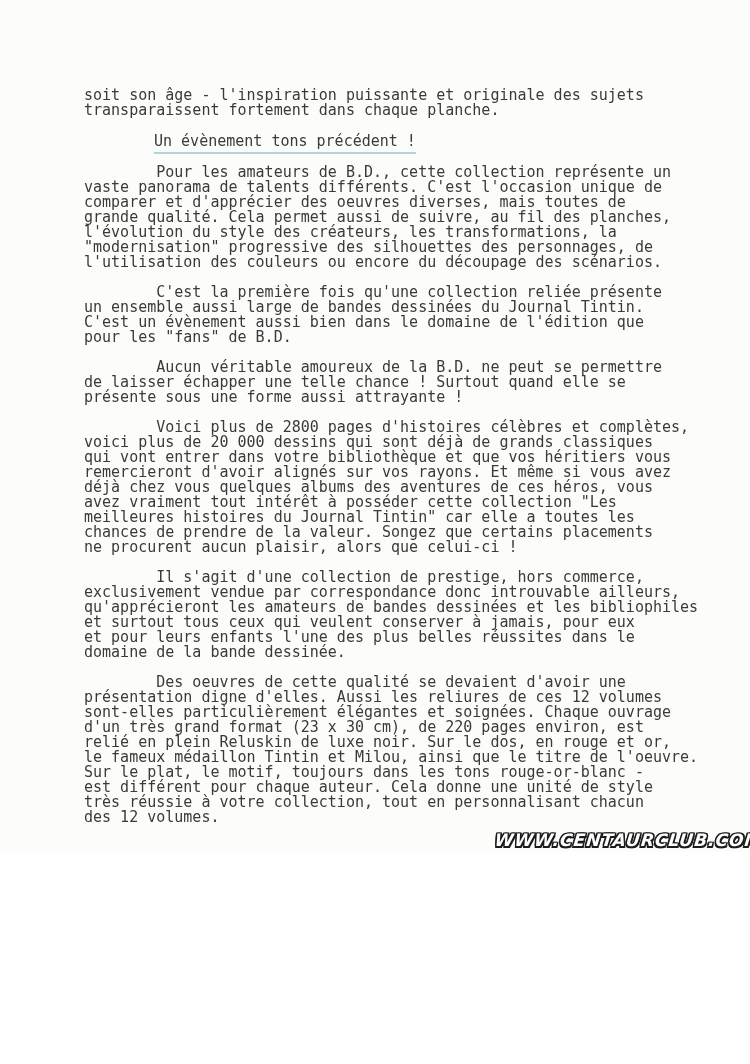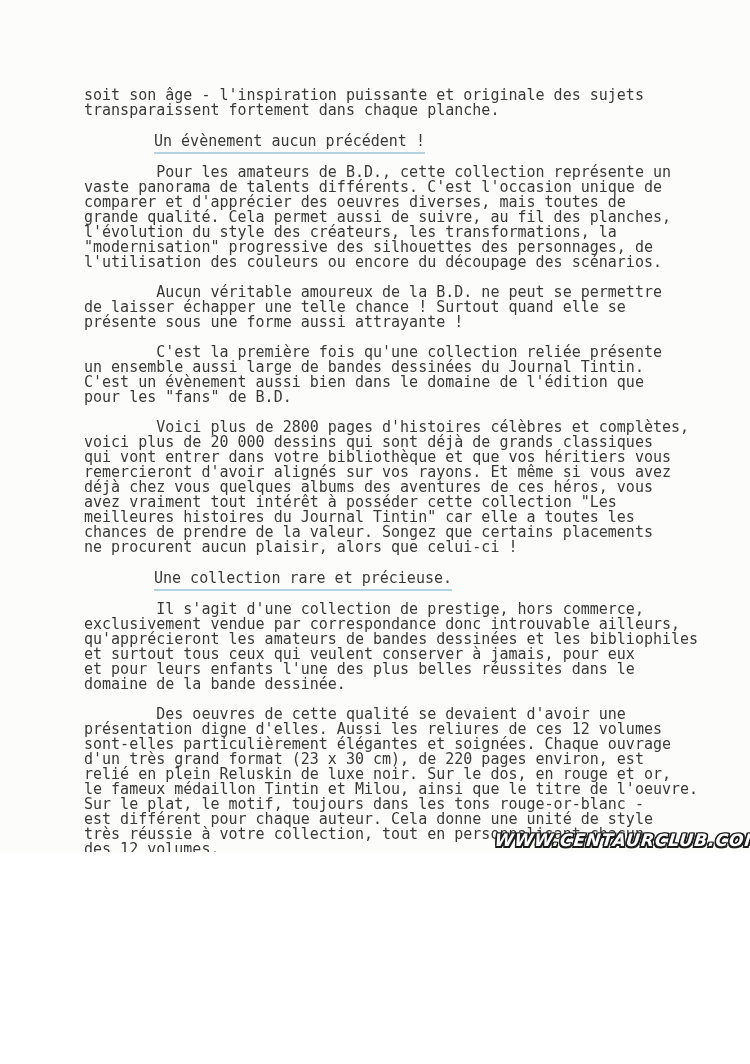--- a/index.html
+++ b/index.html
@@ -80,49 +80,46 @@
 </head>
 <body>
 
 <div class="page">
   <div class="content">
 
     <p class="para">soit son âge - l'inspiration puissante et originale des sujets
 transparaissent fortement dans chaque planche.</p>
 
     <h2 class="heading">
-      <span class="underlined">Un évènement aucun précédent !</span>
+      <span class="underlined">Un évènement tons précédent !</span>
     </h2>
     <p class="para">        Pour les amateurs de B.D., cette collection représente un
 vaste panorama de talents différents. C'est l'occasion unique de
 comparer et d'apprécier des oeuvres diverses, mais toutes de
 grande qualité. Cela permet aussi de suivre, au fil des planches,
 l'évolution du style des créateurs, les transformations, la
 "modernisation" progressive des silhouettes des personnages, de
 l'utilisation des couleurs ou encore du découpage des scénarios.</p>
-    <p class="para">        Aucun véritable amoureux de la B.D. ne peut se permettre
-de laisser échapper une telle chance ! Surtout quand elle se
-présente sous une forme aussi attrayante !</p>
     <p class="para">        C'est la première fois qu'une collection reliée présente
 un ensemble aussi large de bandes dessinées du Journal Tintin.
 C'est un évènement aussi bien dans le domaine de l'édition que
 pour les "fans" de B.D.</p>
+    <p class="para">        Aucun véritable amoureux de la B.D. ne peut se permettre
+de laisser échapper une telle chance ! Surtout quand elle se
+présente sous une forme aussi attrayante !</p>
     <p class="para">        Voici plus de 2800 pages d'histoires célèbres et complètes,
 voici plus de 20 000 dessins qui sont déjà de grands classiques
 qui vont entrer dans votre bibliothèque et que vos héritiers vous
 remercieront d'avoir alignés sur vos rayons. Et même si vous avez
 déjà chez vous quelques albums des aventures de ces héros, vous
 avez vraiment tout intérêt à posséder cette collection "Les
 meilleures histoires du Journal Tintin" car elle a toutes les
 chances de prendre de la valeur. Songez que certains placements
 ne procurent aucun plaisir, alors que celui-ci !</p>
 
-    <h2 class="heading">
-      <span class="underlined">Une collection rare et précieuse.</span>
-    </h2>
     <p class="para">        Il s'agit d'une collection de prestige, hors commerce,
 exclusivement vendue par correspondance donc introuvable ailleurs,
 qu'apprécieront les amateurs de bandes dessinées et les bibliophiles
 et surtout tous ceux qui veulent conserver à jamais, pour eux
 et pour leurs enfants l'une des plus belles réussites dans le
 domaine de la bande dessinée.</p>
     <p class="para">        Des oeuvres de cette qualité se devaient d'avoir une
 présentation digne d'elles. Aussi les reliures de ces 12 volumes
 sont-elles particulièrement élégantes et soignées. Chaque ouvrage
 d'un très grand format (23 x 30 cm), de 220 pages environ, est

